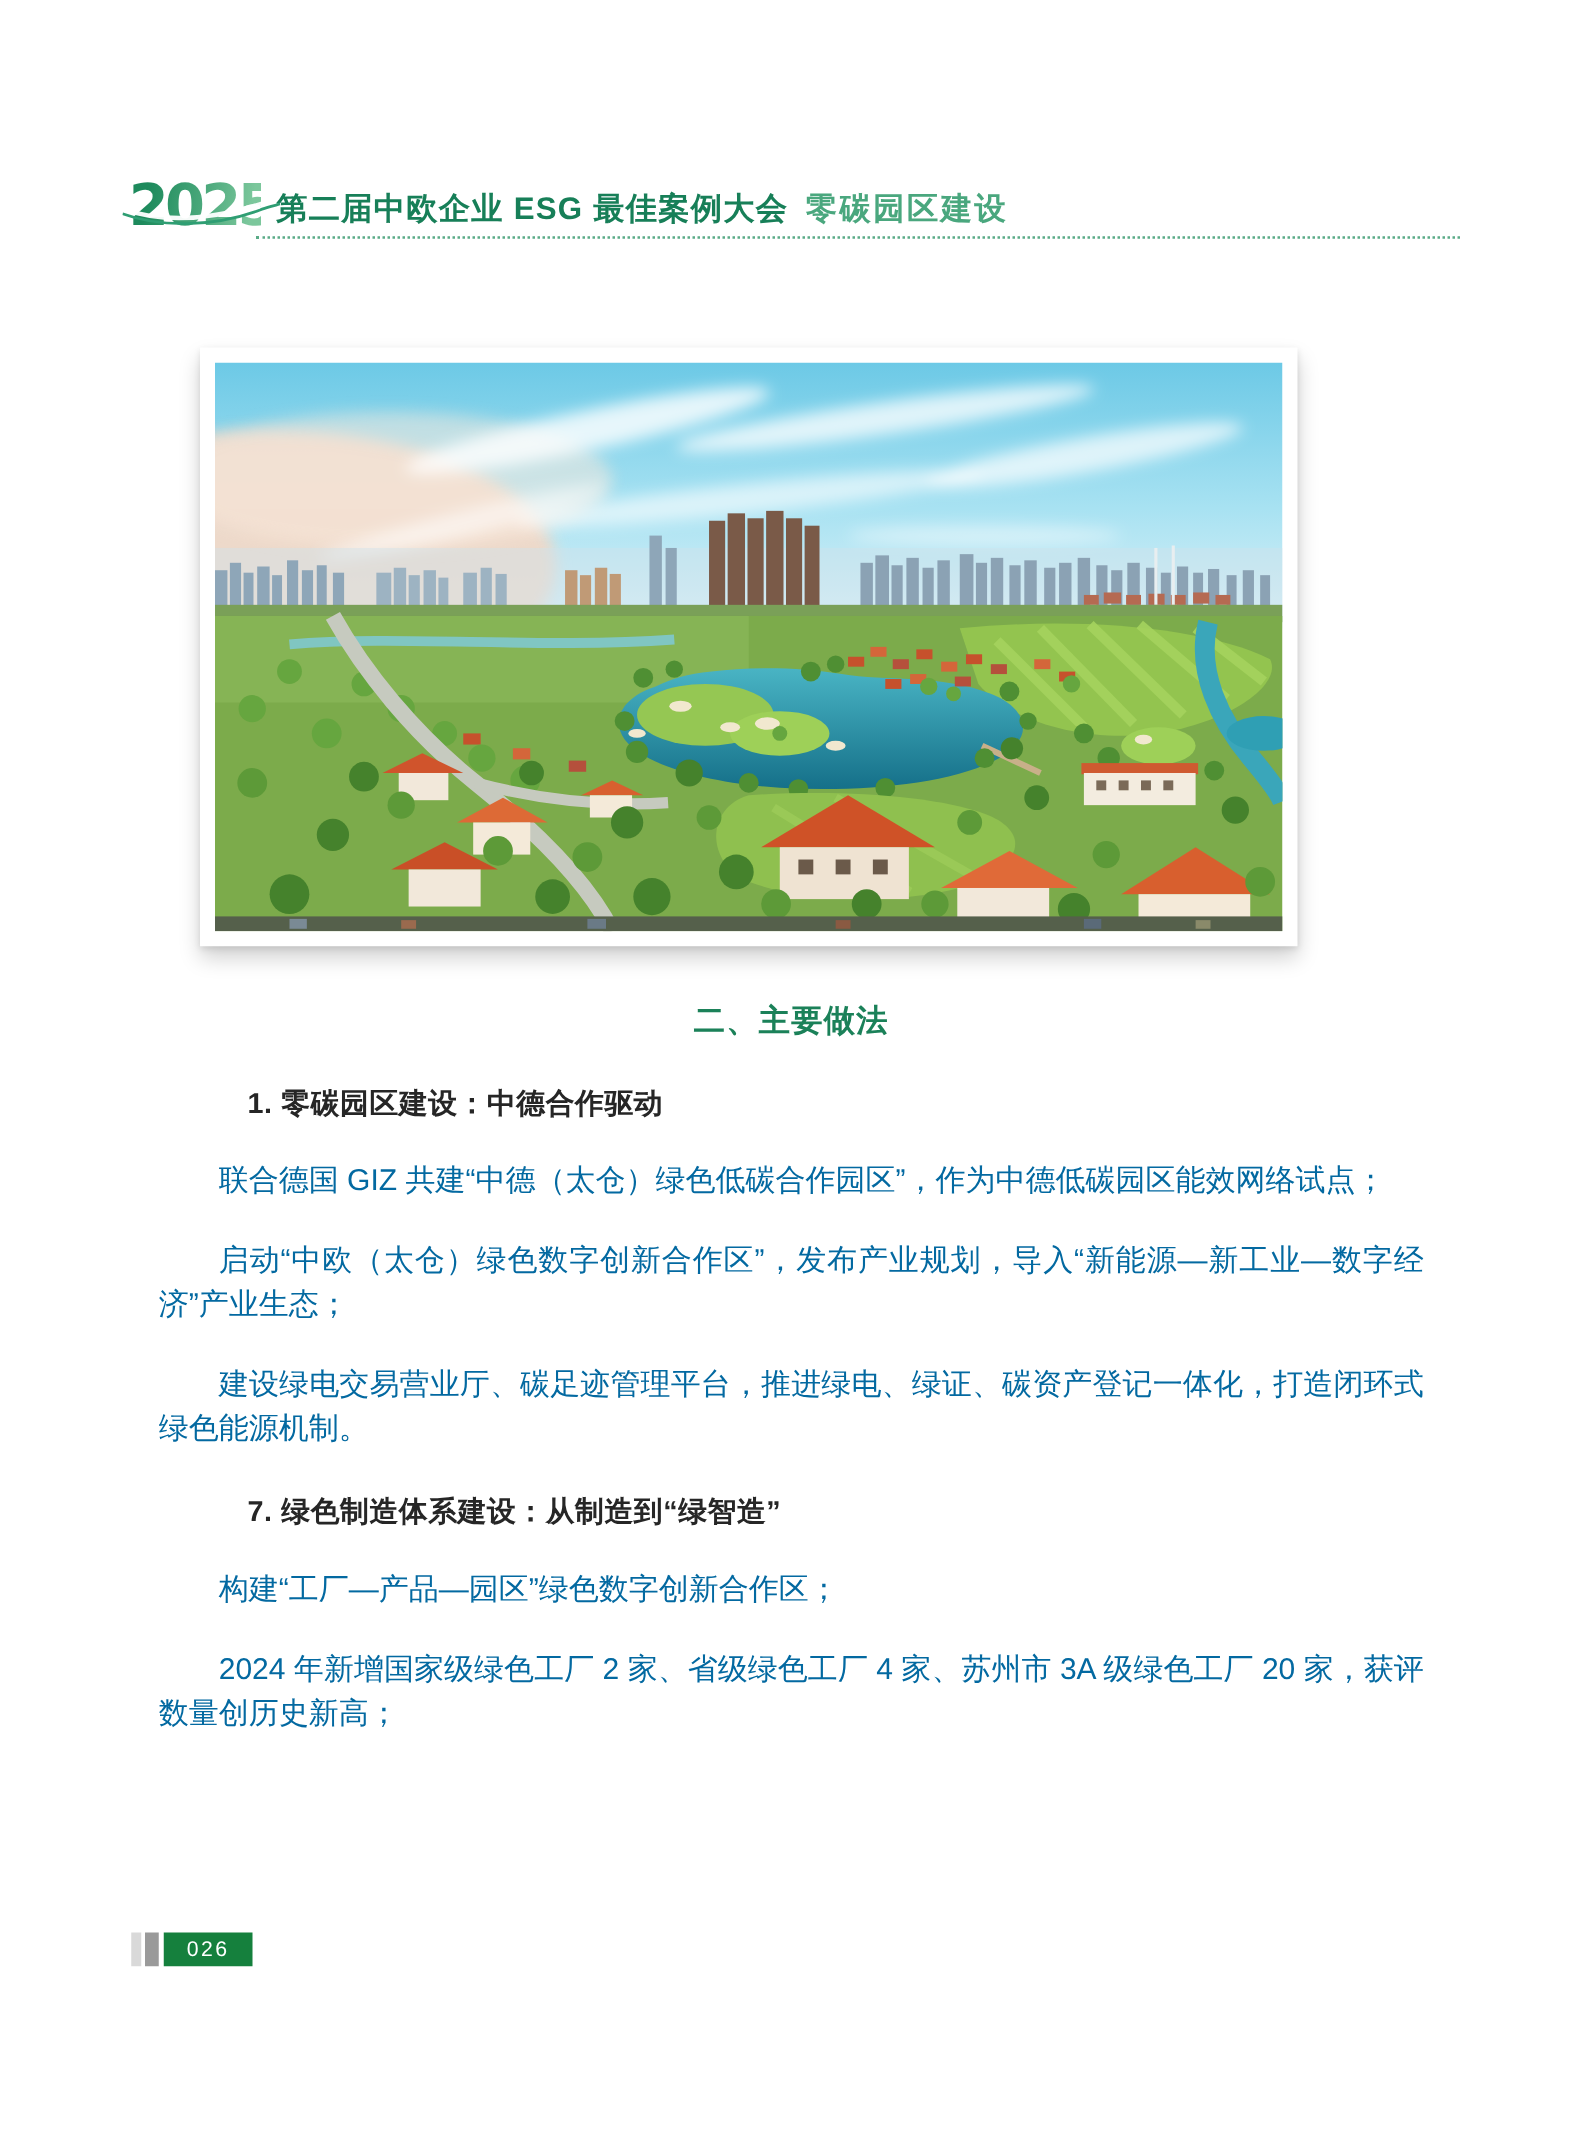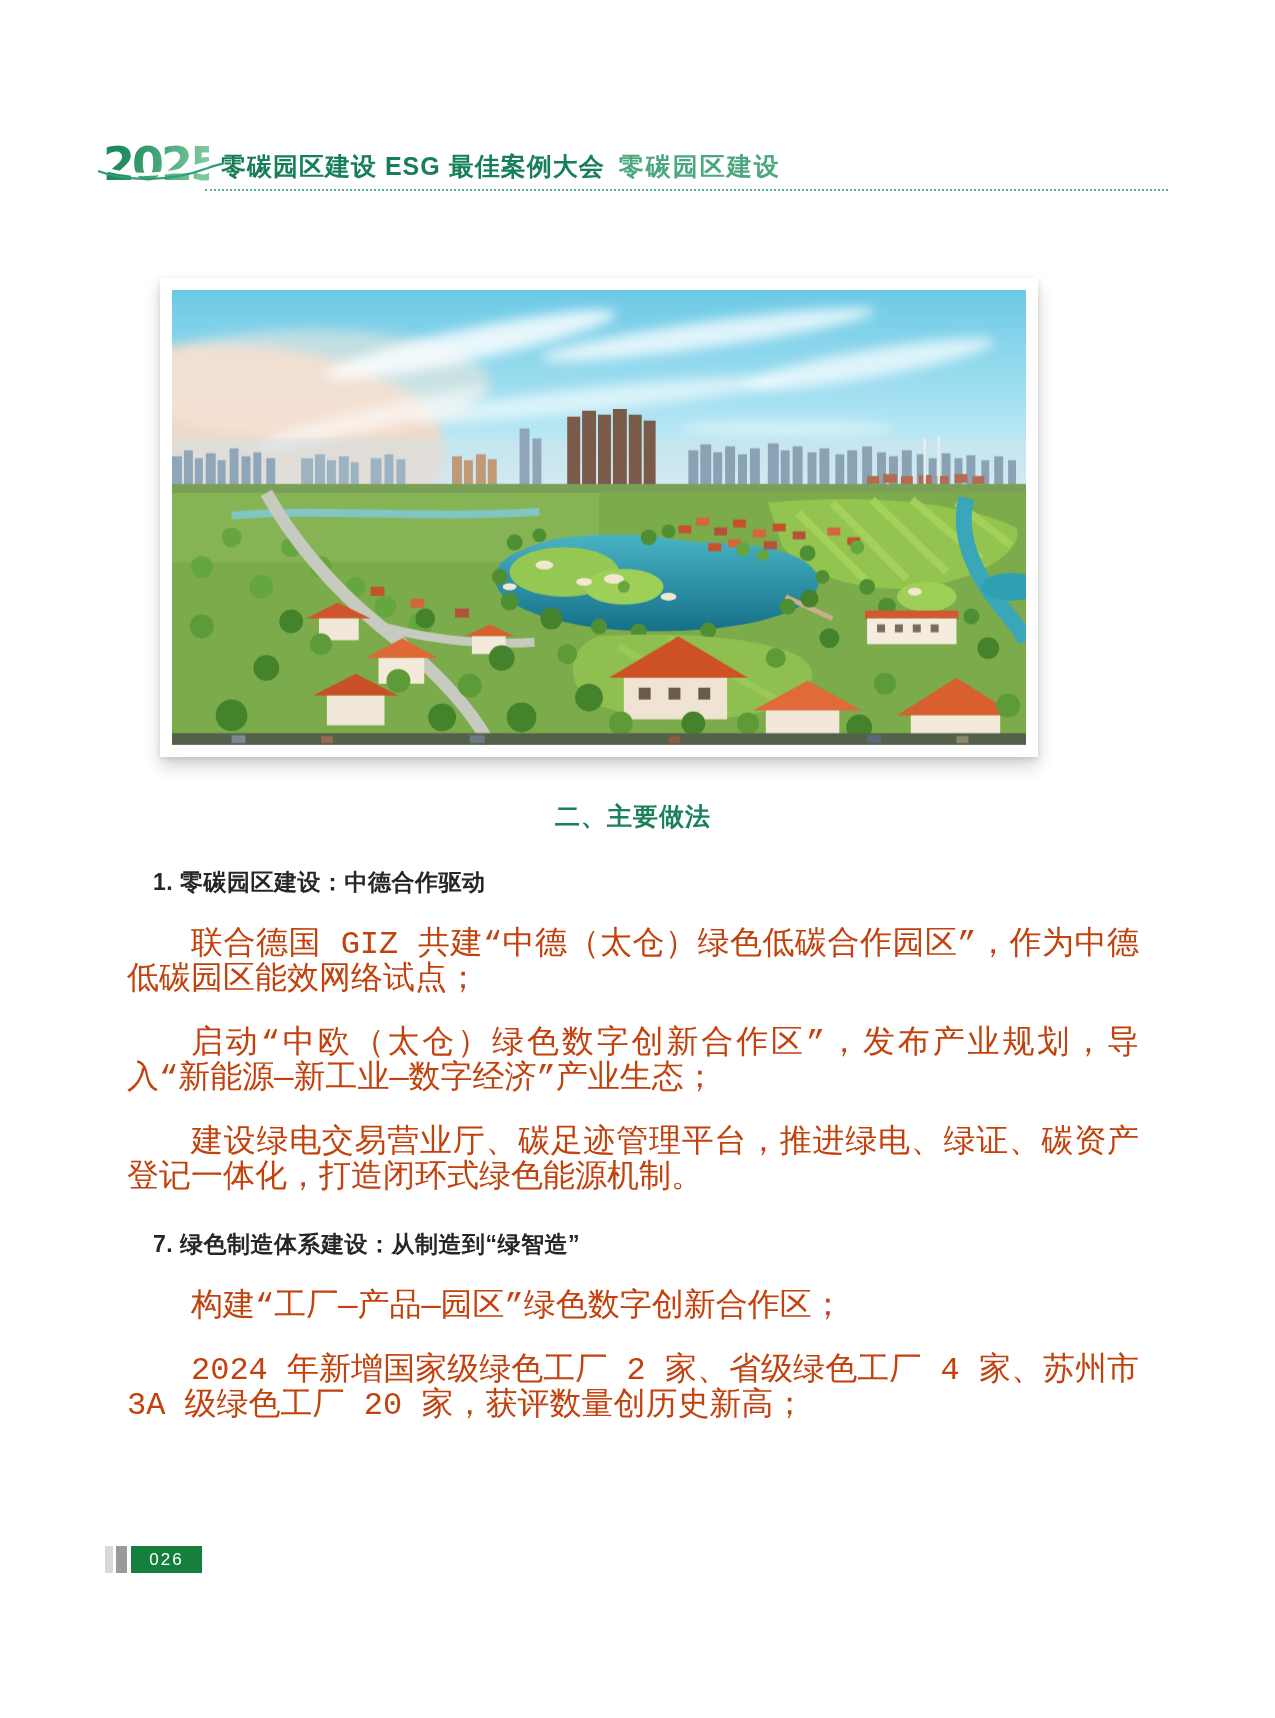--- a/index.html
+++ b/index.html
@@ -23,23 +23,23 @@
 
   
   .photo-card { position:absolute; left:160px; top:278px; width:878px; height:479px;
                 background:#ffffff; padding:12px; box-sizing:border-box;
                 box-shadow:0 9px 16px rgba(0,0,0,.18), 0 2px 5px rgba(0,0,0,.10); }
   .photo-card svg { width:100%; height:100%; display:block; }
 
   
   .content { position:absolute; left:127px; top:800px; width:1012px; color:#222222; }
   .section-title { margin:0; font-size:25px; font-weight:bold; color:#1b8159; letter-spacing:1px;text-align:center; }
-  .sub-title { margin:34px 0 0 26px; font-size:23px; font-weight:bold; color:#262626; letter-spacing:.5px; }
-  .para { margin:29px 0 0 0; font-family:Liberation Mono, monospace;
-          font-size:32px; line-height:35px; text-align:justify; text-indent:2em; color:#c2410c; }
+  .sub-title { margin:34px 0 0 71px; font-size:23px; font-weight:bold; color:#262626; letter-spacing:.5px; }
+  .para { margin:29px 0 0 0; font-family:Liberation Sans, sans-serif;
+          font-size:24px; line-height:35px; text-align:justify; text-indent:2em; color:#0369a1; }
 
   
   .footer { position:absolute; left:105px; top:1546px; height:27px; display:flex; }
   .fbar1 { width:8px; background:#d9d9d9; margin-right:3px; }
   .fbar2 { width:11px; background:#9a9a9a; margin-right:4px; }
   .fpage { width:71px; background:#15803d; color:#ffffff; font-size:17px; font-weight:500;
            display:flex; align-items:center; justify-content:center; letter-spacing:2px; }
 </style>
 </head>
 <body>
@@ -47,21 +47,21 @@
 <div class="page">
 
   <div class="header">
     <div class="logo">
       <span class="logo-text">2025</span>
       <svg class="logo-swoosh" viewBox="0 0 126 50">
         <path d="M0,27 C28,37 66,38 114,22" stroke="#ffffff" stroke-width="3.5" fill="none" opacity="0.95"></path>
         <path d="M0,31 C30,42 72,42 110,28 C115,26 120,25 126,23" stroke="#2f9e73" stroke-width="2.2" fill="none"></path>
       </svg>
     </div>
-    <div class="header-title">零碳园区建设 ESG 最佳案例大会</div>
+    <div class="header-title">第二届中欧企业 ESG 最佳案例大会</div>
     <div class="header-subtitle">零碳园区建设</div>
   </div>
   <div class="header-rule"></div>
 
   <div class="photo-card">
     <svg viewBox="0 0 860 460" preserveAspectRatio="none">
       <defs>
         <linearGradient id="sky" x1="0" y1="0" x2="0" y2="1">
           <stop offset="0" stop-color="#6cc9e6"></stop>
             <stop offset="0.55" stop-color="#a8e2f2"></stop>

